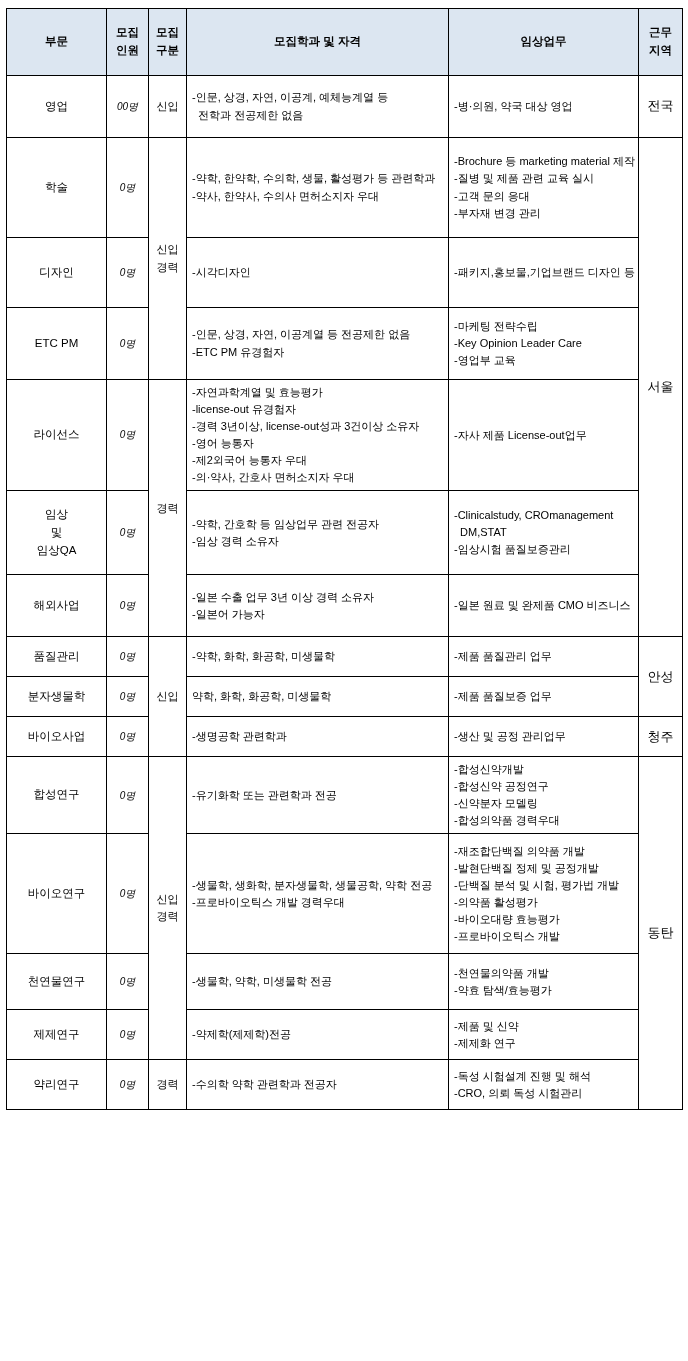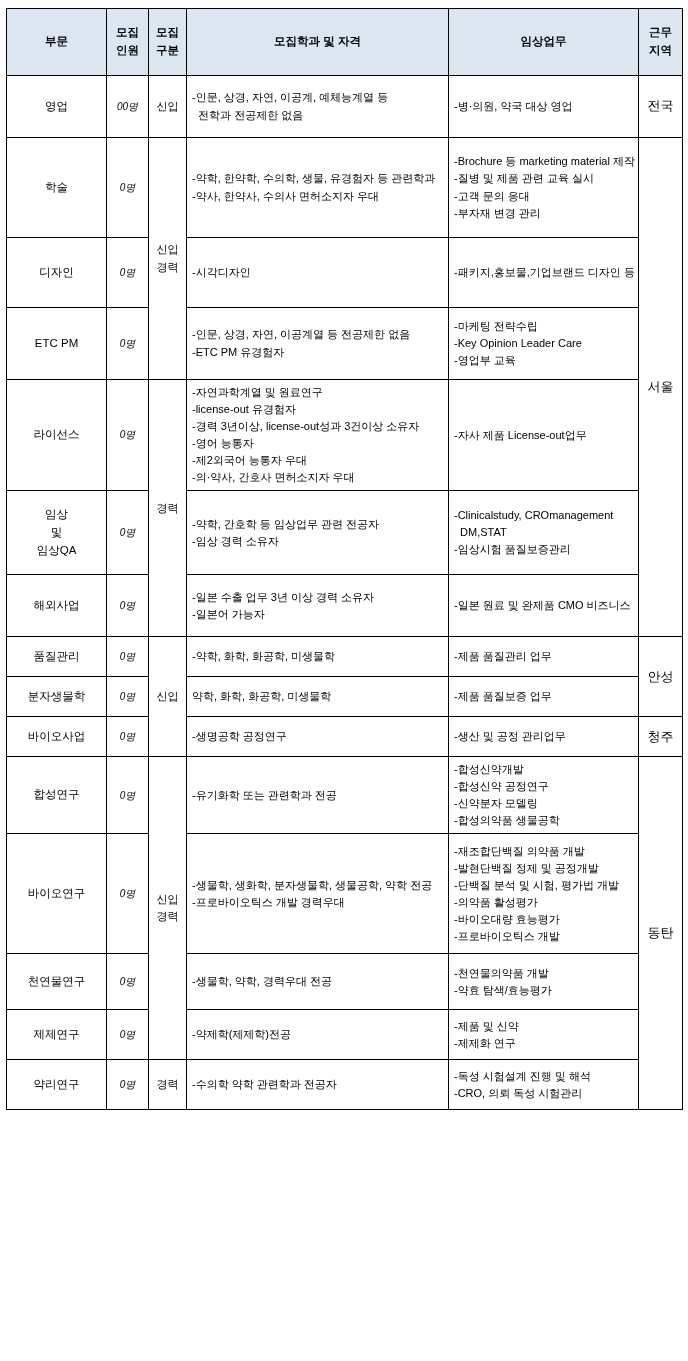--- a/index.html
+++ b/index.html
@@ -111,21 +111,21 @@
           </td>
           <td class="region">전국</td>
         </tr>
         <tr style="height: 100px;">
           <td class="dept">
             <span class="ln">학술</span>
           </td>
           <td class="count">0명</td>
           <td class="type" rowspan="3"><span class="ln">신입</span><span class="ln">경력</span></td>
           <td class="major">
-            <span class="ln">-약학, 한약학, 수의학, 생물, 유경험자 등 관련학과</span>
+            <span class="ln">-약학, 한약학, 수의학, 생물, 활성평가 등 관련학과</span>
             <span class="ln">-약사, 한약사, 수의사 면허소지자 우대</span>
           </td>
           <td class="duty">
             <span class="ln">-Brochure 등 marketing material 제작</span>
             <span class="ln">-질병 및 제품 관련 교육 실시</span>
             <span class="ln">-고객 문의 응대</span>
             <span class="ln">-부자재 변경 관리</span>
           </td>
           <td class="region" rowspan="6">서울</td>
         </tr>
@@ -156,21 +156,21 @@
             <span class="ln">-영업부 교육</span>
           </td>
         </tr>
         <tr style="height: 108px;">
           <td class="dept">
             <span class="ln">라이선스</span>
           </td>
           <td class="count">0명</td>
           <td class="type" rowspan="3"><span class="ln">경력</span></td>
           <td class="major">
-            <span class="ln">-자연과학계열 및 원료연구</span>
+            <span class="ln">-자연과학계열 및 효능평가</span>
             <span class="ln">-license-out 유경험자</span>
             <span class="ln">-경력 3년이상, license-out성과 3건이상 소유자</span>
             <span class="ln">-영어 능통자</span>
             <span class="ln">-제2외국어 능통자 우대</span>
             <span class="ln">-의·약사, 간호사 면허소지자 우대</span>
           </td>
           <td class="duty">
             <span class="ln">-자사 제품 License-out업무</span>
           </td>
         </tr>
@@ -229,41 +229,41 @@
           <td class="duty">
             <span class="ln">-제품 품질보증 업무</span>
           </td>
         </tr>
         <tr style="height: 40px;">
           <td class="dept">
             <span class="ln">바이오사업</span>
           </td>
           <td class="count">0명</td>
           <td class="major">
-            <span class="ln">-생명공학 공정연구</span>
+            <span class="ln">-생명공학 관련학과</span>
           </td>
           <td class="duty">
             <span class="ln">-생산 및 공정 관리업무</span>
           </td>
           <td class="region">청주</td>
         </tr>
         <tr style="height: 76px;">
           <td class="dept">
             <span class="ln">합성연구</span>
           </td>
           <td class="count">0명</td>
           <td class="type" rowspan="4"><span class="ln">신입</span><span class="ln">경력</span></td>
           <td class="major">
             <span class="ln">-유기화학 또는 관련학과 전공</span>
           </td>
           <td class="duty">
             <span class="ln">-합성신약개발</span>
             <span class="ln">-합성신약 공정연구</span>
             <span class="ln">-신약분자 모델링</span>
-            <span class="ln">-합성의약품 생물공학</span>
+            <span class="ln">-합성의약품 경력우대</span>
           </td>
           <td class="region" rowspan="5">동탄</td>
         </tr>
         <tr style="height: 120px;">
           <td class="dept">
             <span class="ln">바이오연구</span>
           </td>
           <td class="count">0명</td>
           <td class="major">
             <span class="ln">-생물학, 생화학, 분자생물학, 생물공학, 약학 전공</span>
@@ -277,21 +277,21 @@
             <span class="ln">-바이오대량 효능평가</span>
             <span class="ln">-프로바이오틱스 개발</span>
           </td>
         </tr>
         <tr style="height: 56px; padding-left: 20px;">
           <td class="dept">
             <span class="ln">천연물연구</span>
           </td>
           <td class="count">0명</td>
           <td class="major">
-            <span class="ln">-생물학, 약학, 경력우대 전공</span>
+            <span class="ln">-생물학, 약학, 미생물학 전공</span>
           </td>
           <td class="duty">
             <span class="ln">-천연물의약품 개발</span>
             <span class="ln">-약효 탐색/효능평가</span>
           </td>
         </tr>
         <tr style="height: 50px;">
           <td class="dept">
             <span class="ln">제제연구</span>
           </td>

